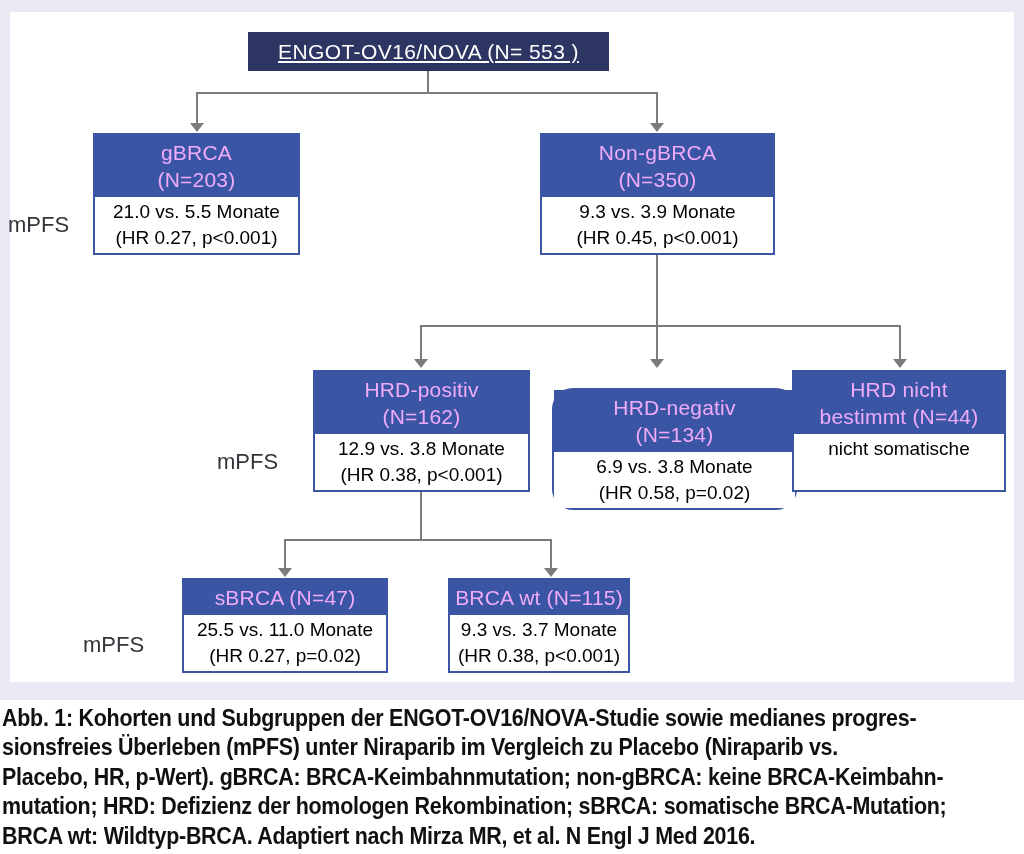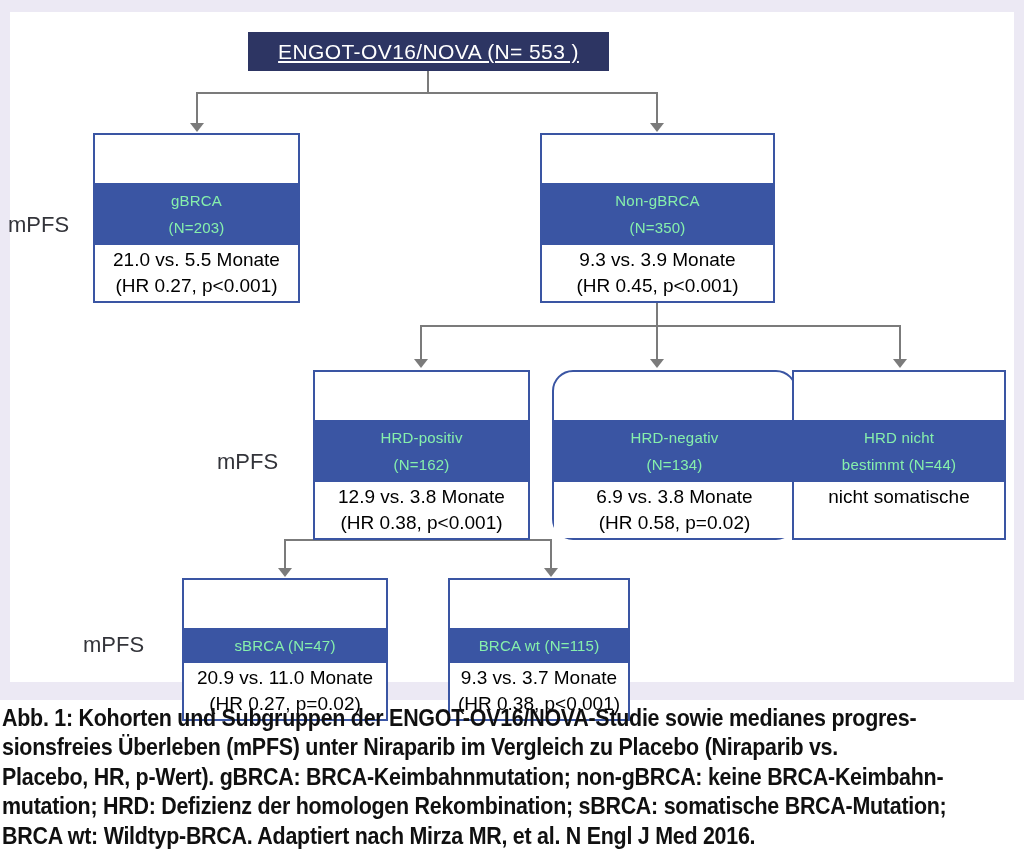--- a/index.html
+++ b/index.html
@@ -13,22 +13,22 @@
   *{margin:0;padding:0;box-sizing:border-box;}
   html,body{width:1024px;height:854px;overflow:hidden;background:#fff;
     font-family:"Liberation Sans","DejaVu Sans",sans-serif;}
   .page{position:relative;width:1024px;height:854px;background:#fff;}
   .frame{position:absolute;left:0;top:0;width:1024px;height:700px;background:var(--frame-bg);}
   .panel{position:absolute;left:10px;top:12px;width:1004px;height:670px;background:var(--panel-bg);}
   .connectors{position:absolute;left:0;top:0;width:1024px;height:854px;}
   .connectors path{stroke:var(--connector);stroke-width:2;fill:none;}
   .connectors polygon{fill:var(--connector);stroke:none;}
   .node{position:absolute;border:2px solid var(--node-border);background:#fff;text-align:center;}
-  .node-header{background:var(--node-header-bg);color:#86efac;font-size:15px;line-height:27px;
-    padding:4px 0;white-space:pre-line;letter-spacing:0.2px;margin-top:48px;}
+  .node-header{background:var(--node-header-bg);color:#f0abfc;font-size:21px;line-height:27px;
+    padding:4px 0;white-space:pre-line;letter-spacing:0.2px;}
   .node-body{color:#000000;font-size:19px;line-height:26px;height:56px;padding-top:2px;
     white-space:pre-line;background:#fff;}
   .root-node{position:absolute;background:var(--root-bg);color:#fff;text-align:center;
     font-size:21px;letter-spacing:0.4px;}
   .root-node .root-label{line-height:39px;}
   .mpfs{position:absolute;width:85px;text-align:left;font-size:22px;color:#33343a;}
   .caption{position:absolute;left:2px;top:703px;width:1170px;color:#101010;
     font-size:24.5px;line-height:29.4px;font-weight:700;letter-spacing:-0.3px;
     white-space:pre-line;transform:scaleX(0.875);transform-origin:left top;}
 </style>
@@ -85,36 +85,36 @@
 (HR 0.45, p&lt;0.001)</div>
   </div>
 
   <div class="node" style="left:313px;top:370px;width:217px;">
     <div class="node-header">HRD-positiv
 (N=162)</div>
     <div class="node-body">12.9 vs. 3.8 Monate
 (HR 0.38, p&lt;0.001)</div>
   </div>
 
-  <div class="node" style="left:552px;top:370px;width:245px;border-radius:21px;">
+  <div class="node" style="left:552px;top:388px;width:245px;border-radius:21px;">
     <div class="node-header">HRD-negativ
 (N=134)</div>
     <div class="node-body">6.9 vs. 3.8 Monate
 (HR 0.58, p=0.02)</div>
   </div>
 
   <div class="node" style="left:792px;top:370px;width:214px;">
     <div class="node-header">HRD nicht
 bestimmt (N=44)</div>
     <div class="node-body">nicht somatische</div>
   </div>
 
   <div class="node" style="left:182px;top:578px;width:206px;">
     <div class="node-header">sBRCA (N=47)</div>
-    <div class="node-body">20.9 vs. 11.0 Monate
+    <div class="node-body">25.5 vs. 11.0 Monate
 (HR 0.27, p=0.02)</div>
   </div>
 
   <div class="node" style="left:448px;top:578px;width:182px;">
     <div class="node-header">BRCA wt (N=115)</div>
     <div class="node-body">9.3 vs. 3.7 Monate
 (HR 0.38, p&lt;0.001)</div>
   </div>
 
   <div class="mpfs" style="left:8px;top:212px;">mPFS</div>

